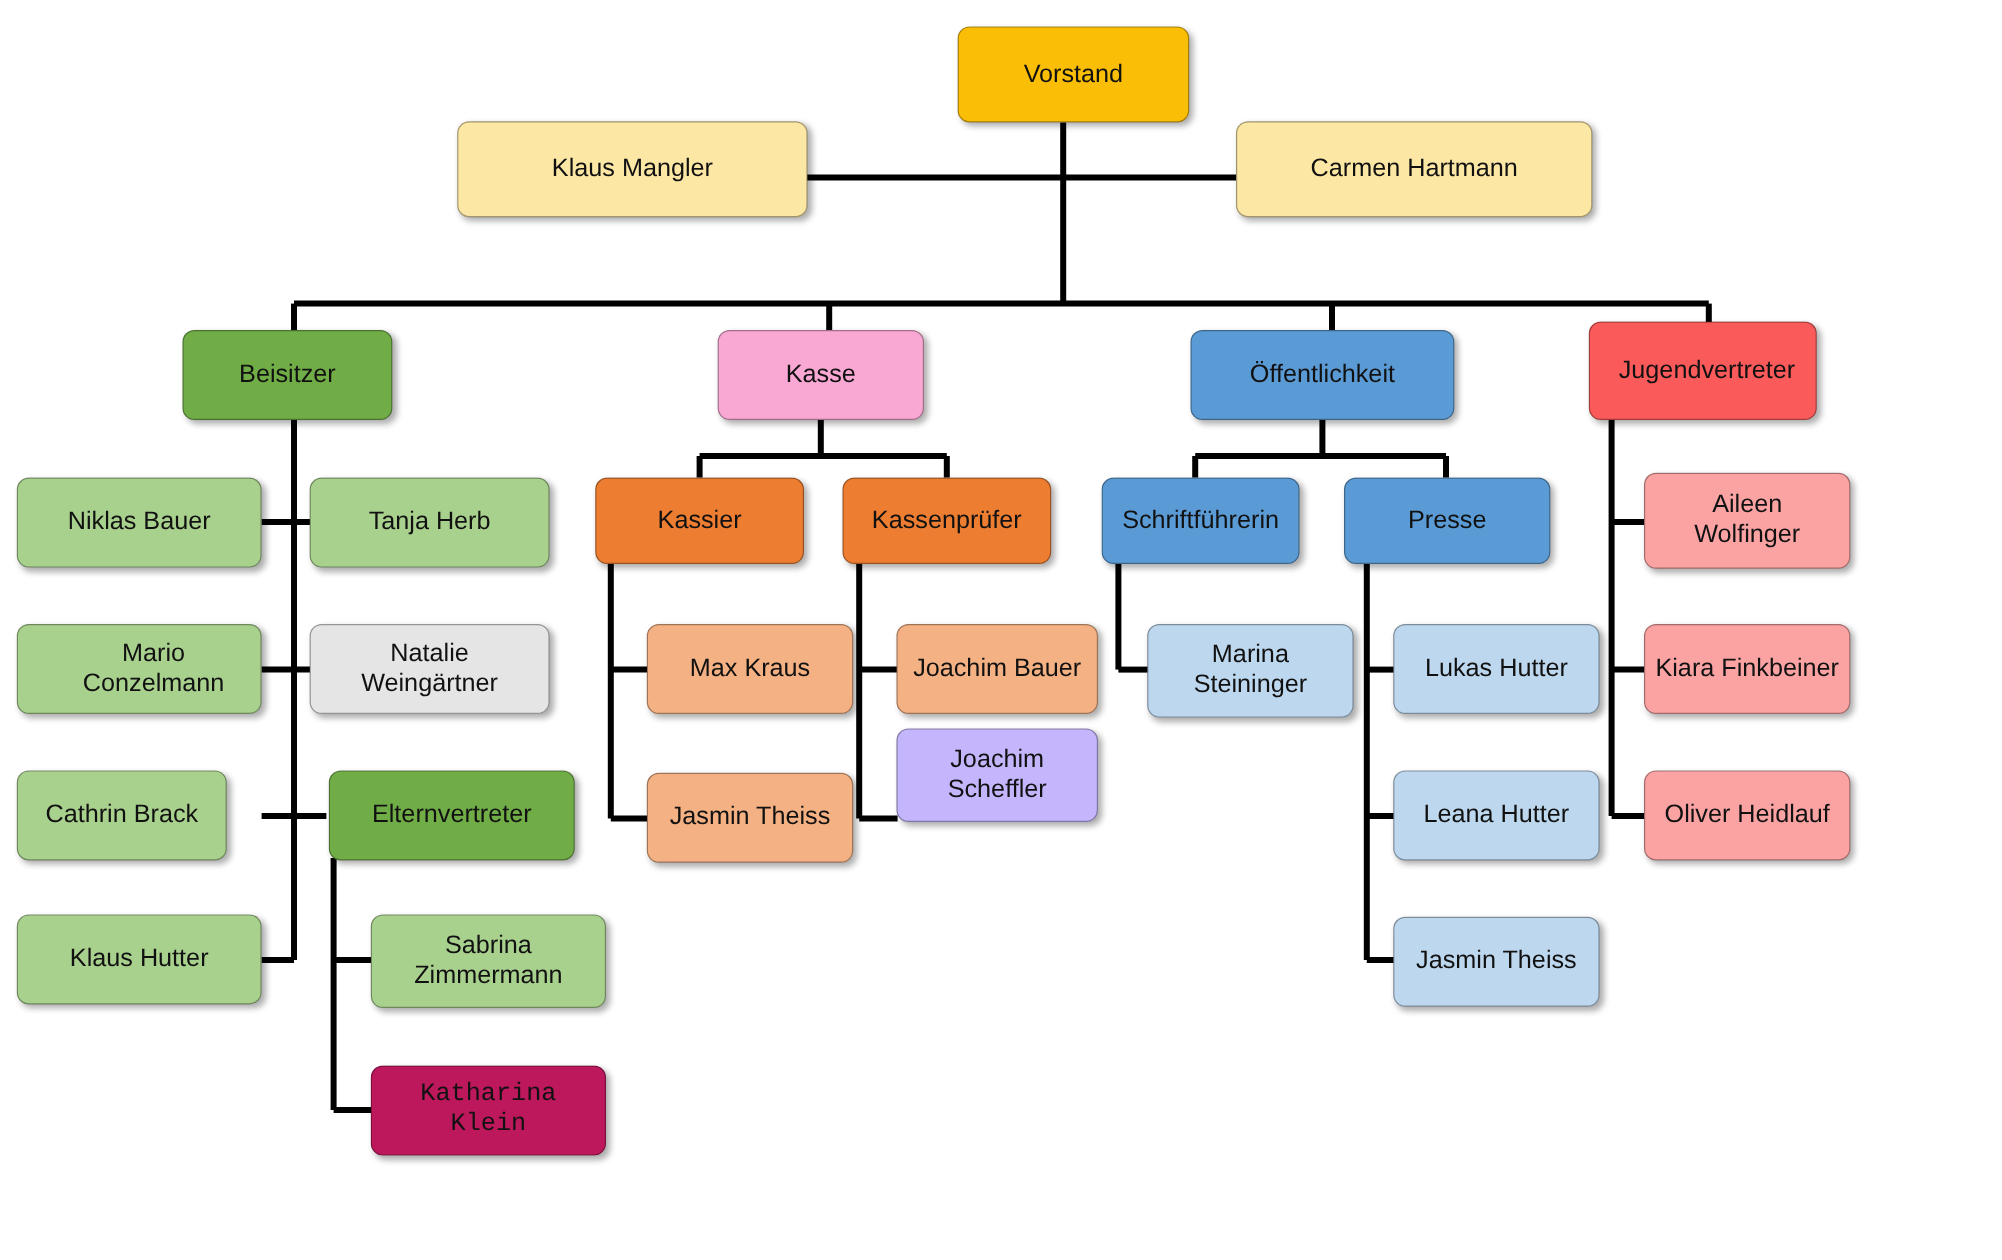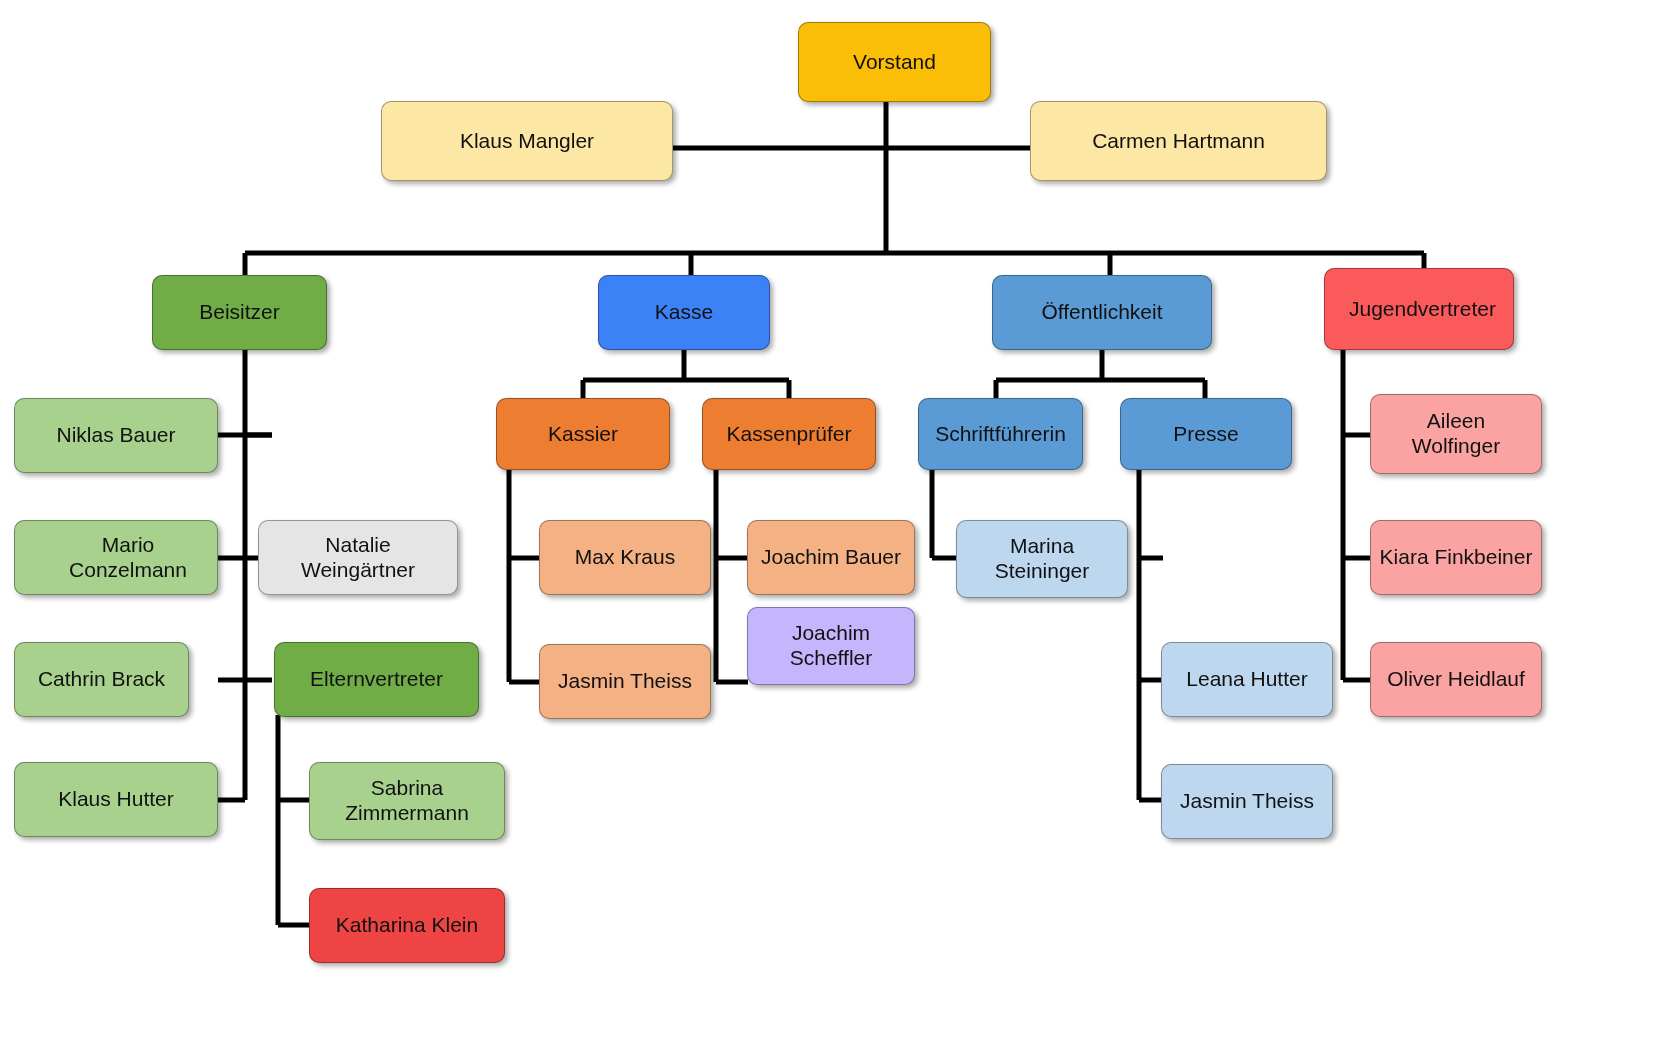--- a/index.html
+++ b/index.html
@@ -111,46 +111,48 @@
   <div class="node" style="left:381px; top:101px; width:292px; height:80px; background:#FCE7A4;">Klaus Mangler</div>
   <div class="node" style="left:1030px; top:101px; width:297px; height:80px; background:#FCE7A4;">Carmen Hartmann</div>
 
   <div class="node" style="left:152px; top:275px; width:175px; height:75px; background:#70AD47;">Beisitzer</div>
 
   <div class="node" style="left:14px; top:398px; width:204px; height:75px; background:#A9D18E;">Niklas Bauer</div>
   <div class="node" style="left:14px; top:520px; width:204px; height:75px; background:#A9D18E;padding-left:32px;">Mario Conzelmann</div>
   <div class="node" style="left:14px; top:642px; width:175px; height:75px; background:#A9D18E;">Cathrin Brack</div>
   <div class="node" style="left:14px; top:762px; width:204px; height:75px; background:#A9D18E;">Klaus Hutter</div>
 
+  <div class="node" style="left:258px; top:398px; width:200px; height:75px; background:#A9D18E;">Tanja Herb</div>
   <div class="node" style="left:258px; top:520px; width:200px; height:75px; background:#e5e5e5;">Natalie
 Weingärtner</div>
   <div class="node" style="left:258px; top:642px; width:205px; height:75px; background:#70AD47;margin-left:16px;">Elternvertreter</div>
 
   <div class="node" style="left:309px; top:762px; width:196px; height:78px; background:#A9D18E;">Sabrina
 Zimmermann</div>
-  <div class="node" style="left:309px; top:888px; width:196px; height:75px; background:#ef4444;">Katharina Klein</div>
+  <div class="node" style="left:309px; top:888px; width:196px; height:75px; background:#be185d;font-family:Liberation Mono, monospace;">Katharina Klein</div>
 
-  <div class="node" style="left:598px; top:275px; width:172px; height:75px; background:#3b82f6;">Kasse</div>
+  <div class="node" style="left:598px; top:275px; width:172px; height:75px; background:#f9a8d4;">Kasse</div>
 
   <div class="node" style="left:496px; top:398px; width:174px; height:72px; background:#ED7D31;">Kassier</div>
   <div class="node" style="left:539px; top:520px; width:172px; height:75px; background:#F4B183;">Max Kraus</div>
   <div class="node" style="left:539px; top:644px; width:172px; height:75px; background:#F4B183;">Jasmin Theiss</div>
 
   <div class="node" style="left:702px; top:398px; width:174px; height:72px; background:#ED7D31;">Kassenprüfer</div>
   <div class="node" style="left:747px; top:520px; width:168px; height:75px; background:#F4B183;">Joachim Bauer</div>
   <div class="node" style="left:747px; top:607px; width:168px; height:78px; background:#c4b5fd;">Joachim
 Scheffler</div>
 
   <div class="node" style="left:992px; top:275px; width:220px; height:75px; background:#5B9BD5;">Öffentlichkeit</div>
 
   <div class="node" style="left:918px; top:398px; width:165px; height:72px; background:#5B9BD5;">Schriftführerin</div>
   <div class="node" style="left:956px; top:520px; width:172px; height:78px; background:#BDD7EE;">Marina
 Steininger</div>
 
   <div class="node" style="left:1120px; top:398px; width:172px; height:72px; background:#5B9BD5;">Presse</div>
+  <div class="node" style="left:1161px; top:520px; width:172px; height:75px; background:#BDD7EE;">Lukas Hutter</div>
   <div class="node" style="left:1161px; top:642px; width:172px; height:75px; background:#BDD7EE;">Leana Hutter</div>
   <div class="node" style="left:1161px; top:764px; width:172px; height:75px; background:#BDD7EE;">Jasmin Theiss</div>
 
   <div class="node" style="left:1324px; top:268px; width:190px; height:82px; background:#FA5A5A;padding-left:15px;">Jugendvertreter</div>
 
   <div class="node" style="left:1370px; top:520px; width:172px; height:75px; background:#FBA3A3;">Kiara Finkbeiner</div>
   <div class="node" style="left:1370px; top:394px; width:172px; height:80px; background:#FBA3A3;">Aileen
 Wolfinger</div>
   <div class="node" style="left:1370px; top:642px; width:172px; height:75px; background:#FBA3A3;">Oliver Heidlauf</div>
 

